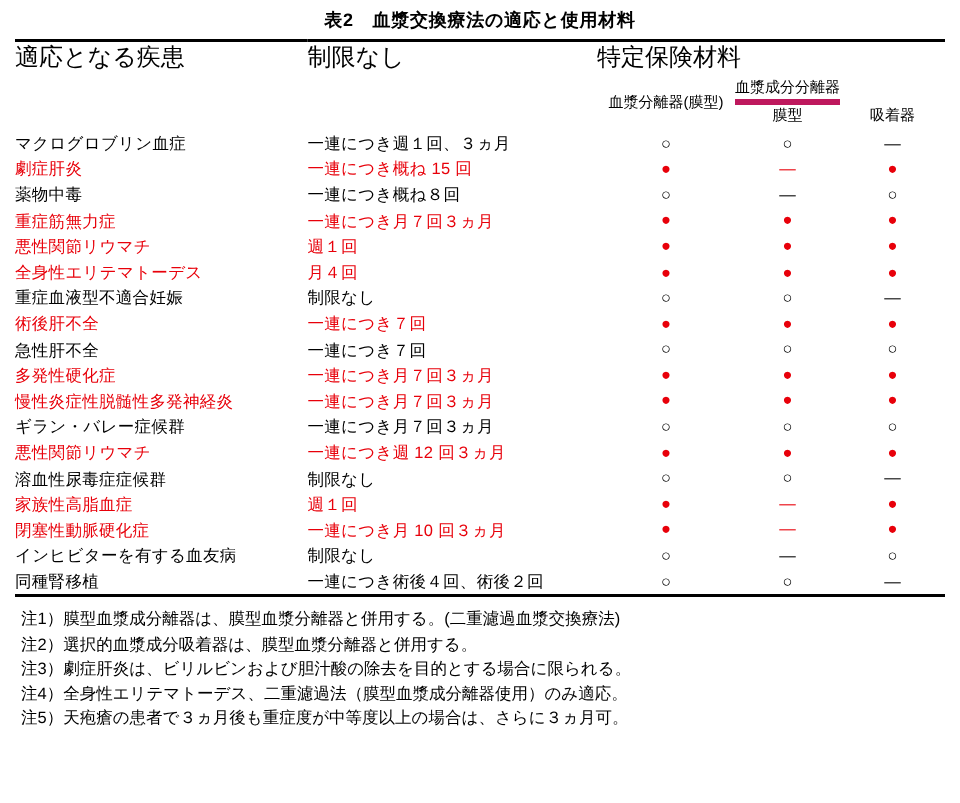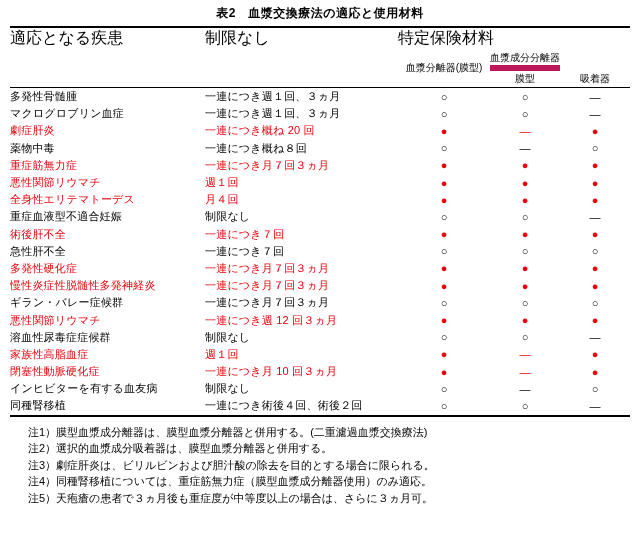--- a/index.html
+++ b/index.html
@@ -60,21 +60,21 @@
     padding-bottom: 3px;
   }
   .hdr-center {
     text-align: left;
   }
   .hdr-sub-wrap {
     display: block;
     line-height: 12px;
   }
   .spanline {
-    border-bottom: 6px solid #be185d;
+    border-bottom: 4px solid #be185d;
     display: block;
     padding-bottom: 1px;
     margin-bottom: 2px;
   }
   .c-disease { width: 195px; }
   .c-limit   { width: 193px; }
   .c-sep1    { width: 92px; }
   .c-mem     { width: 70px; }
   .c-ads     { width: 70px; }
 
@@ -107,21 +107,20 @@
   .mk-dash.redline { color: #e8000a; }
 
   .notes {
     margin-top: 7px;
     font-size: 11px;
     line-height: 16.5px;
     padding-left: 4px;
   }
   .notes div {
     white-space: nowrap;
-    margin-left: 14px;
   }
 </style>
 </head>
 <body>
 
 <div id="page">
 
   <div class="title">表2　血漿交換療法の適応と使用材料</div>
 
   <table class="main">
@@ -150,37 +149,30 @@
         </td>
         <td>
           <span class="hdr-sub-wrap">
             <span class="spanline" style="visibility:hidden">&nbsp;</span>
             <span>吸着器</span>
           </span>
         </td>
       </tr>
     </thead>
     <tbody class="body" id="tbody">
-        <tr class="rule-thin">
-          <td class="disease">多発性骨髄腫</td>
-          <td class="limit">一連につき週１回、３ヵ月</td>
-          <td class="mark"><span class="mk-open"></span></td>
-          <td class="mark"><span class="mk-open"></span></td>
-          <td class="mark"><span class="mk-dash"></span></td>
-        </tr>
         <tr>
           <td class="disease">マクログロブリン血症</td>
           <td class="limit">一連につき週１回、３ヵ月</td>
           <td class="mark"><span class="mk-open"></span></td>
           <td class="mark"><span class="mk-open"></span></td>
           <td class="mark"><span class="mk-dash"></span></td>
         </tr>
         <tr>
           <td class="disease red">劇症肝炎</td>
-          <td class="limit red">一連につき概ね 20 回</td>
+          <td class="limit red">一連につき概ね 15 回</td>
           <td class="mark"><span class="mk-fill"></span></td>
           <td class="mark"><span class="mk-dash redline"></span></td>
           <td class="mark"><span class="mk-fill"></span></td>
         </tr>
         <tr>
           <td class="disease">薬物中毒</td>
           <td class="limit">一連につき概ね８回</td>
           <td class="mark"><span class="mk-open"></span></td>
           <td class="mark"><span class="mk-dash"></span></td>
           <td class="mark"><span class="mk-open"></span></td>
@@ -291,16 +283,16 @@
           <td class="mark"><span class="mk-dash"></span></td>
         </tr>
       </tbody>
   </table>
   <div style="border-top:2px solid #000; width:620px;"></div>
 
   <div class="notes" id="notes">
       <div>注1）膜型血漿成分離器は、膜型血漿分離器と併用する。(二重濾過血漿交換療法)</div>
       <div>注2）選択的血漿成分吸着器は、膜型血漿分離器と併用する。</div>
       <div>注3）劇症肝炎は、ビリルビンおよび胆汁酸の除去を目的とする場合に限られる。</div>
-      <div>注4）同種腎移植については、重症筋無力症（膜型血漿成分離器使用）のみ適応。</div>
+      <div>注4）全身性エリテマトーデス、二重濾過法（膜型血漿成分離器使用）のみ適応。</div>
       <div>注5）天疱瘡の患者で３ヵ月後も重症度が中等度以上の場合は、さらに３ヵ月可。</div>
     </div>
 </div>
 
 </body></html>

